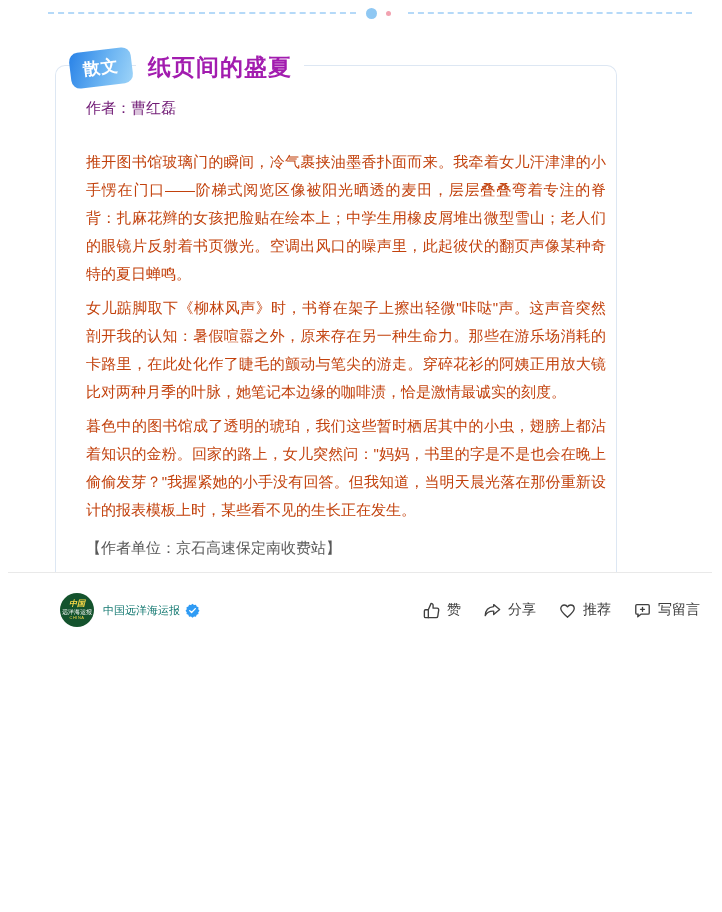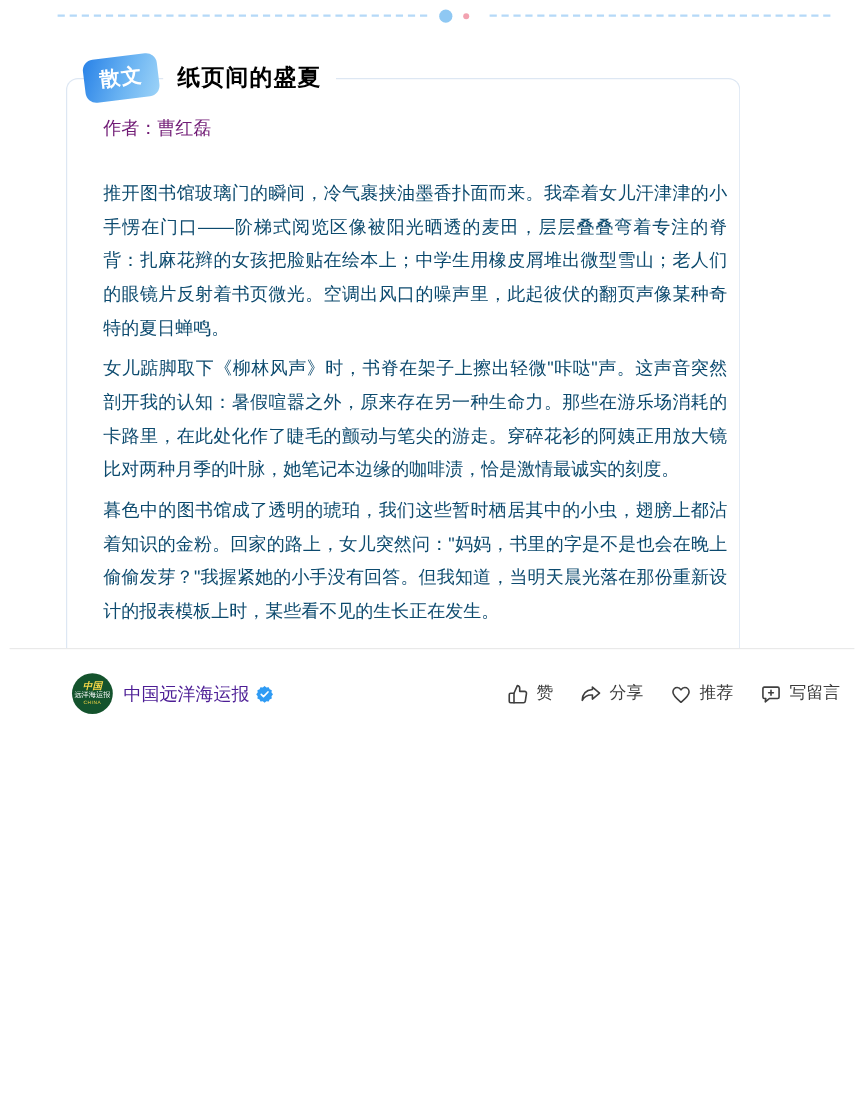--- a/index.html
+++ b/index.html
@@ -37,29 +37,29 @@
     display:flex; align-items:center;
   }
   .badge {
     background:linear-gradient(115deg,#2e86e8 5%,#6ab3f2 55%,#9ed4f8 100%);
     color:#ffffff; font-weight:bold; font-size:17px;
     padding:6px 13px 7px; border-radius:9px;
     transform:rotate(-7deg);
     letter-spacing:1px;
   }
   .article-title {
-    font-size:19px; font-weight:bold; color:#000000;
+    font-size:23px; font-weight:bold; color:#a21caf;
     background:#ffffff; padding:6px 12px; margin-left:4px;
     letter-spacing:1px;
   }
   .author-line {
     font-size:15px; color:#701a75; line-height:28px; margin:0 0 26px;
   }
   .body-text p {
-    font-size:15px; color:#0c4a6e; line-height:28px;
+    font-size:15px; color:#c2410c; line-height:28px;
     text-align:justify; margin:0 0 6px;
   }
   .note-line {
     font-size:15px; color:#595959; line-height:28px; margin:10px 0 0;
   }
 
   .bottom-divider {
     height:1px; background:#e9e9e9;
     margin:0 10px 0 8px;
   }
@@ -72,21 +72,21 @@
   .account { display:flex; align-items:center; cursor:pointer; }
   .logo {
     width:34px; height:34px; border-radius:50%;
     background:#14532d; color:#ffffff;
     display:flex; flex-direction:column; align-items:center; justify-content:center;
     line-height:1; overflow:hidden; flex-shrink:0;
   }
   .logo-cn   { color:#f8d848; font-size:8px; font-weight:bold; font-style:italic; }
   .logo-main { font-size:6px; margin-top:1px; white-space:nowrap; }
   .logo-en   { font-size:4px; color:#f8d848; margin-top:1px; letter-spacing:.5px; }
-  .account-name { font-size:15px; color:#4c1d95; margin:0 5px 0 9px; }
+  .account-name { font-size:11px; color:#0f766e; margin:0 5px 0 9px; }
   .verified { width:15px; height:15px; display:block; }
 
   .actions { display:flex; align-items:center; gap:22px; }
   .action {
     display:flex; align-items:center; gap:6px;
     cursor:pointer; color:#3c3c3c; font-size:14px;
   }
   .action svg { width:19px; height:19px; display:block; stroke:#3f3f3f; fill:none;
     stroke-width:1.7; stroke-linecap:round; stroke-linejoin:round; }
 </style>
@@ -107,20 +107,21 @@
   </div>
 
   <p class="author-line">作者：曹红磊</p>
 
   <div class="body-text">
     <p>推开图书馆玻璃门的瞬间，冷气裹挟油墨香扑面而来。我牵着女儿汗津津的小手愣在门口——阶梯式阅览区像被阳光晒透的麦田，层层叠叠弯着专注的脊背：扎麻花辫的女孩把脸贴在绘本上；中学生用橡皮屑堆出微型雪山；老人们的眼镜片反射着书页微光。空调出风口的噪声里，此起彼伏的翻页声像某种奇特的夏日蝉鸣。</p>
     <p>女儿踮脚取下《柳林风声》时，书脊在架子上擦出轻微"咔哒"声。这声音突然剖开我的认知：暑假喧嚣之外，原来存在另一种生命力。那些在游乐场消耗的卡路里，在此处化作了睫毛的颤动与笔尖的游走。穿碎花衫的阿姨正用放大镜比对两种月季的叶脉，她笔记本边缘的咖啡渍，恰是激情最诚实的刻度。</p>
     <p>暮色中的图书馆成了透明的琥珀，我们这些暂时栖居其中的小虫，翅膀上都沾着知识的金粉。回家的路上，女儿突然问："妈妈，书里的字是不是也会在晚上偷偷发芽？"我握紧她的小手没有回答。但我知道，当明天晨光落在那份重新设计的报表模板上时，某些看不见的生长正在发生。</p>
   </div>
 
+  <p class="note-line">【作者单位：京石高速保定南收费站】</p>
 </div>
 
 <div class="bottom-divider"></div>
 
 <div class="footer-bar">
   <div class="account">
     <div class="logo">
       <span class="logo-cn">中国</span>
       <span class="logo-main">远洋海运报</span>
       <span class="logo-en">CHINA</span>

